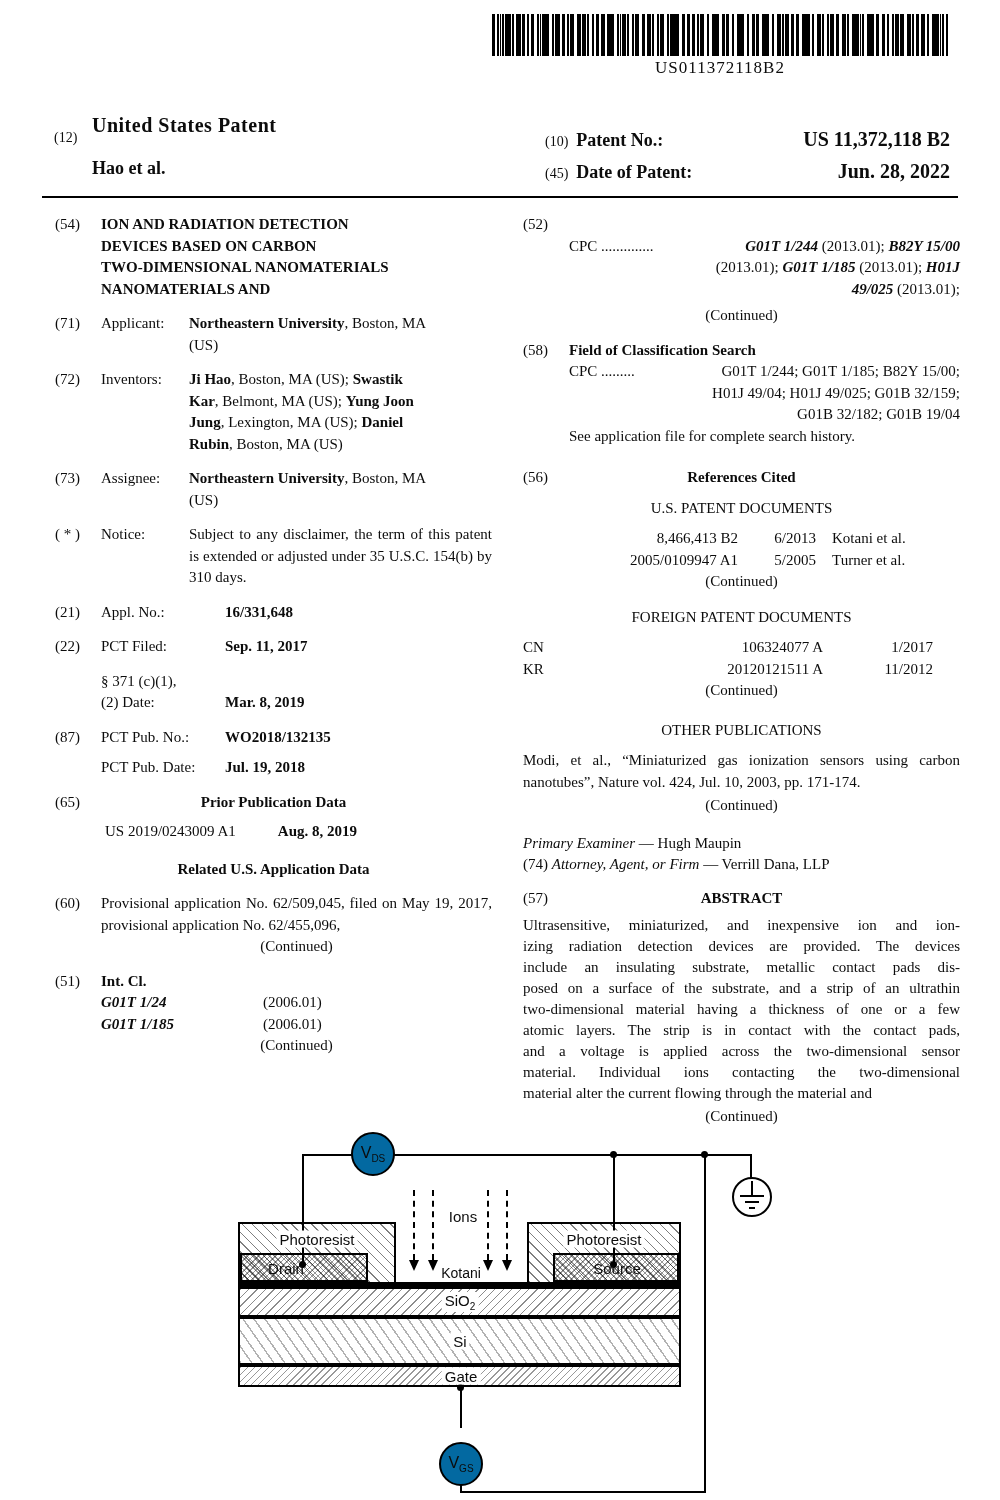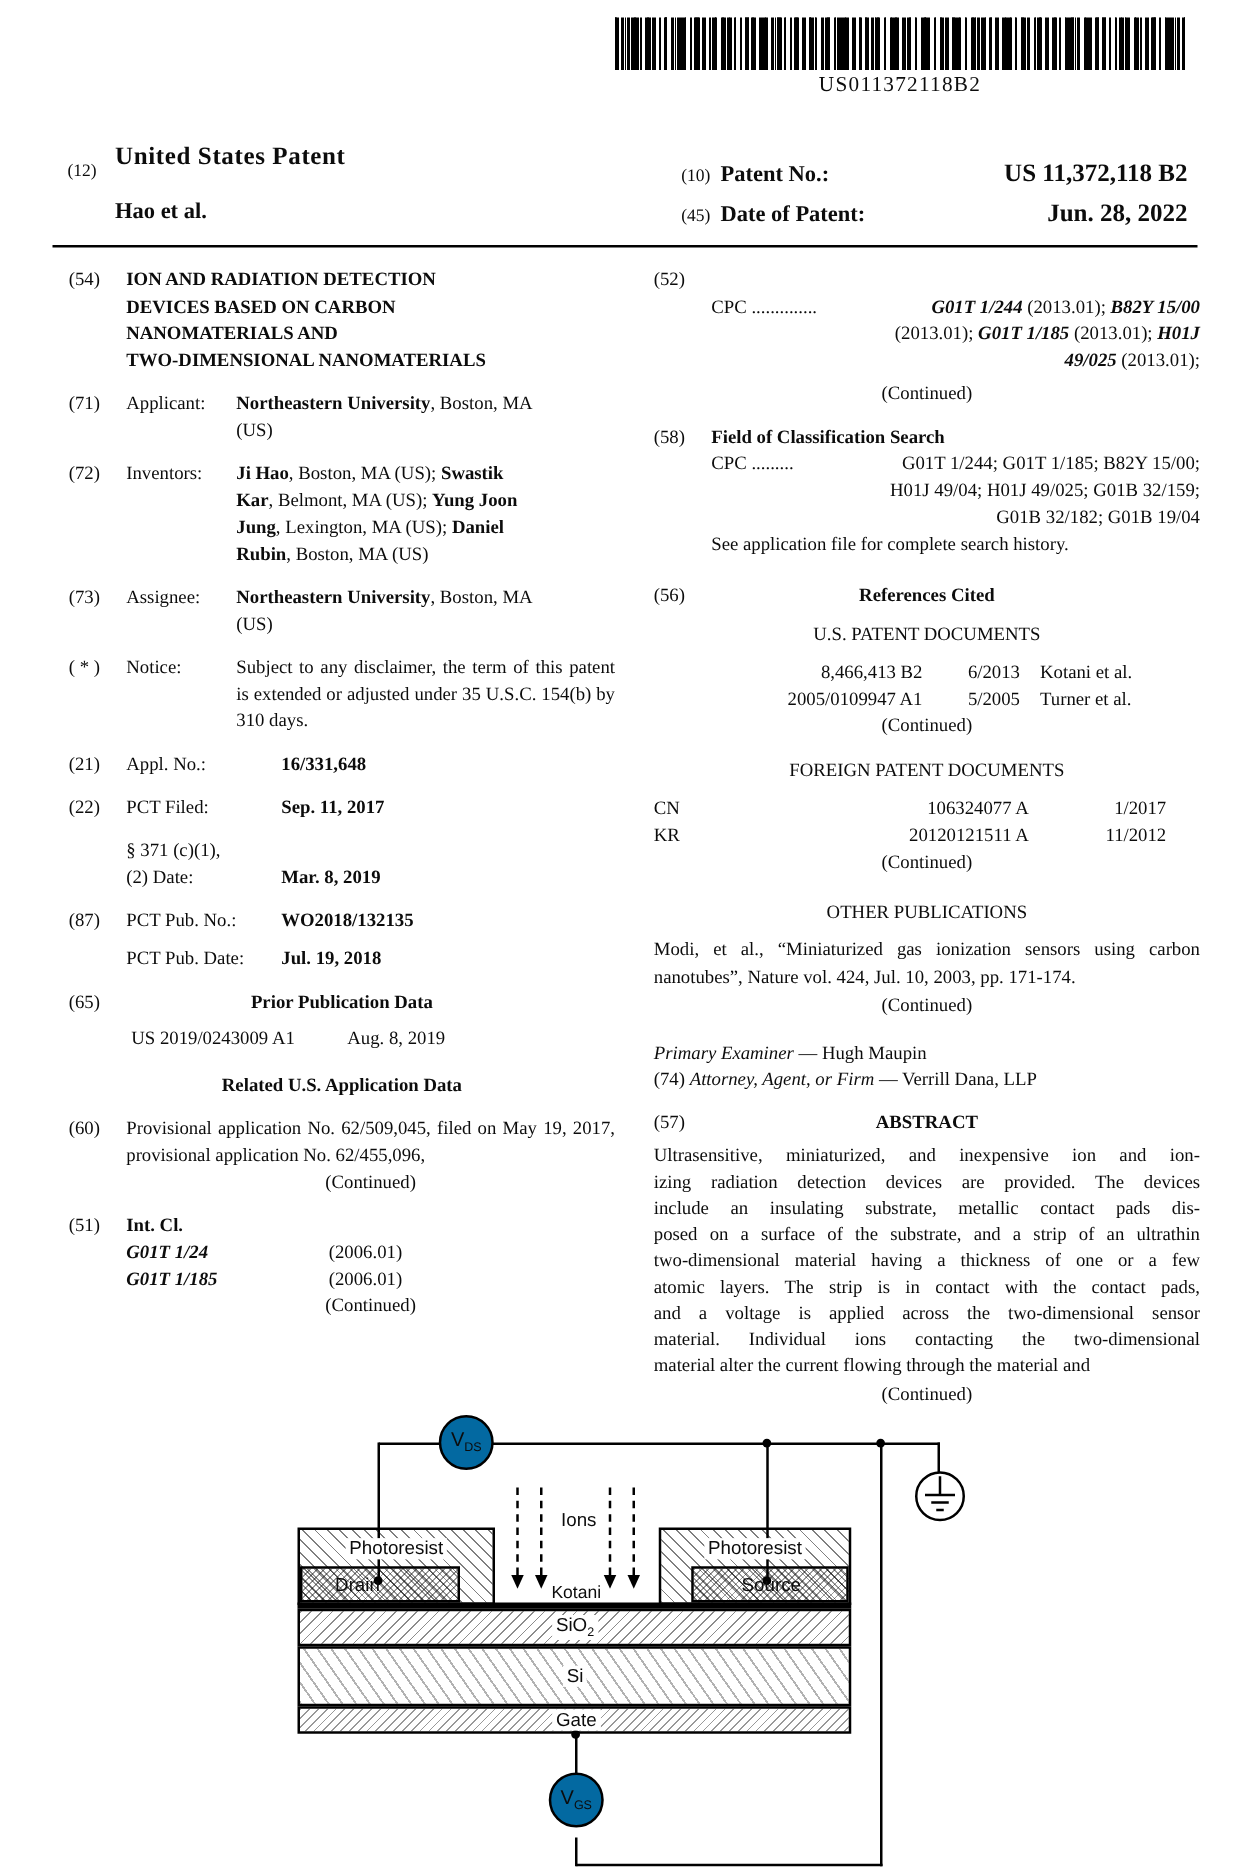--- a/index.html
+++ b/index.html
@@ -108,22 +108,22 @@
   </div>
   <div class="rule"></div>
 
   <div class="col col-left">
 
     <div class="sec row2">
       <span>(54)</span>
       <div class="titleblock">
         <div>ION AND RADIATION DETECTION</div>
         <div>DEVICES BASED ON CARBON</div>
+        <div>TWO-DIMENSIONAL NANOMATERIALS</div>
         <div>NANOMATERIALS AND</div>
-        <div>TWO-DIMENSIONAL NANOMATERIALS</div>
       </div>
     </div>
 
     <div class="sec row3">
       <span>(71)</span>
       <span>Applicant:</span>
       <div>
         <div><span class="b">Northeastern University</span><span>, Boston, MA</span></div>
         <div>(US)</div>
       </div>
@@ -193,21 +193,21 @@
       </div>
     </div>
 
     <div class="sec">
       <div class="hdrline">
         <span class="num">(65)</span>
         <div class="cent b">Prior Publication Data</div>
       </div>
       <div style="display:flex; margin-top:8px; padding-left:50px;">
         <span>US 2019/0243009 A1</span>
-        <span style="margin-left:42px;">Aug. 8, 2019</span>
+        <span style="margin-left:42px;font-weight:bold;">Aug. 8, 2019</span>
       </div>
     </div>
 
     <div class="sec cent b" style="margin-top:16px;">Related U.S. Application Data</div>
 
     <div class="sec row2">
       <span>(60)</span>
       <div>
         <div class="just">Provisional application No. 62/509,045, filed on May 19, 2017, provisional application No. 62/455,096,</div>
         <div class="cent">(Continued)</div>
@@ -349,21 +349,21 @@
 
     <div class="dot" style="left:299px; top:141px;"></div>
     <div class="dot" style="left:610px; top:31px;"></div>
     <div class="dot" style="left:610px; top:141px;"></div>
     <div class="dot" style="left:701px; top:31px;"></div>
     <div class="dot" style="left:457px; top:264px;"></div>
 
     <div class="vcirc" style="left:351px; top:12px;">
       <span><span>V</span><sub>DS</sub></span>
     </div>
-    <div class="vcirc" style="left:439px; top:298px;">
+    <div class="vcirc" style="left:439px; top:322px;">
       <span><span>V</span><sub>GS</sub></span>
     </div>
 
     <svg class="gnd" style="left:731px; top:56px;" width="42" height="42" viewBox="0 0 42 42">
       <circle cx="21" cy="21" r="19" fill="#fff" stroke="#000" stroke-width="2"></circle>
       <line x1="21" y1="5" x2="21" y2="20" stroke="#000" stroke-width="2"></line>
       <line x1="9" y1="20" x2="33" y2="20" stroke="#000" stroke-width="2"></line>
       <line x1="14" y1="26" x2="28" y2="26" stroke="#000" stroke-width="2"></line>
       <line x1="18" y1="32" x2="24" y2="32" stroke="#000" stroke-width="2"></line>
     </svg>

